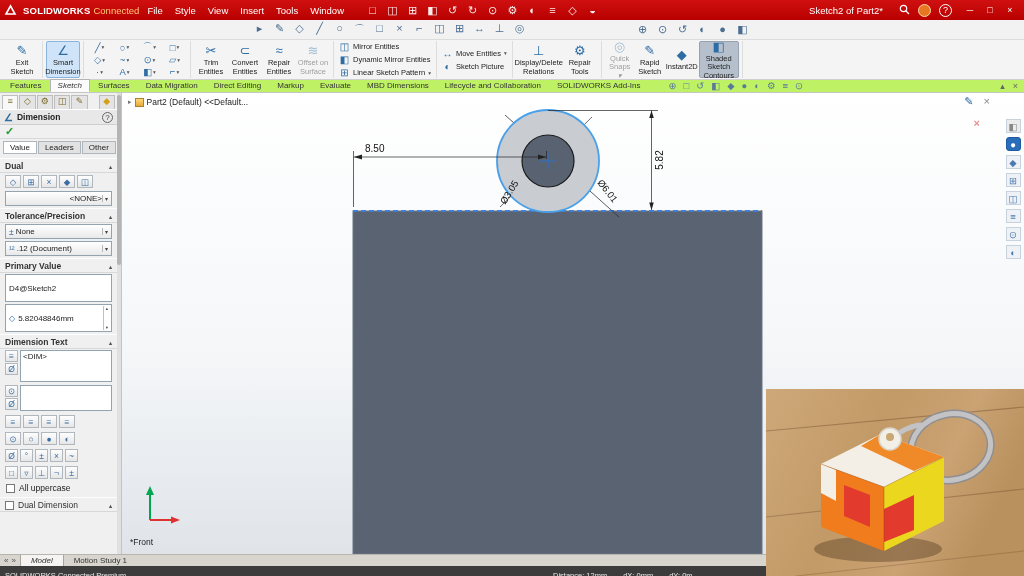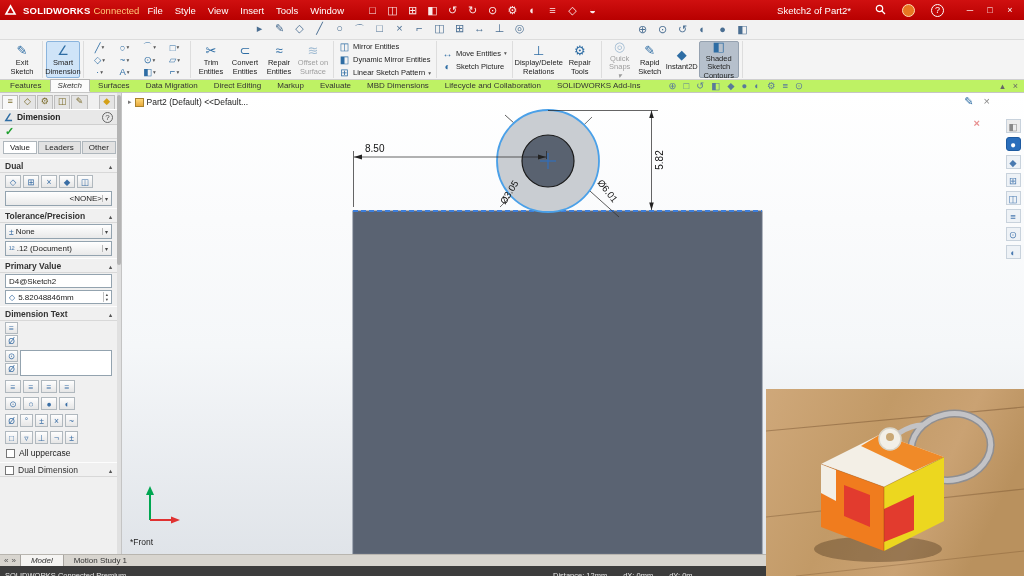--- a/index.html
+++ b/index.html
@@ -14,21 +14,21 @@
     height: 20px; background: linear-gradient(#d01010,#b80000); color: #fff;
     display: flex; align-items: center; padding: 0 4px; font-size: 9.5px; gap: 2px;
   }
   .tb-logo { display:flex; align-items:center; gap:3px; margin-right:4px; }
   .tb-brand b { font-weight: bold; letter-spacing: .2px; }
   .tb-brand .suffix { color:#ffc87a; margin-left:3px; }
   .menu-row { display:flex; }
   .menu-row span { padding: 2px 6px; cursor: default; }
   .tb-icons { display:flex; gap:7px; margin-left:14px; font-size:11px; color:rgba(255,255,255,.92); }
   .tb-icons span { width:13px; text-align:center; }
-  .tb-right { margin-left:auto; display:flex; align-items:center; gap:16px; }
+  .tb-right { margin-left:auto; display:flex; align-items:center; gap:8px; }
   .doc-title { font-size:9.5px; margin-right:8px; }
   .avatar { width:13px; height:13px; border-radius:50%; background:#e87722; border:1px solid #ffd9b0; }
   .help-q { width:13px; height:13px; border:1px solid #fff; border-radius:50%; font-size:9px;
             display:flex; align-items:center; justify-content:center; }
   .winbtns { display:flex; }
   .winbtns span { width:20px; text-align:center; font-size:9px; padding:2px 0; }
   
   .toolbar2 {
     height: 20px; background:#f2f2f2; border-bottom:1px solid #dcdcdc;
     display:flex; align-items:center; font-size:11px; color:#4a6e92;
@@ -93,21 +93,21 @@
   .sec .chev { margin-left:auto; font-size:6px; color:#555; }
   .icon-row { display:flex; gap:2px; padding:2px 5px; }
   .ibtn { width:16px; height:13px; border:1px solid #b0b8be; background:linear-gradient(#fefefe,#e6e6e6);
           display:flex; align-items:center; justify-content:center; font-size:8.5px; color:#3a6ea5; }
   .dropdown { margin:1px 5px 2px; height:15px; border:1px solid #93a3af; background:linear-gradient(#fff,#e9e9e9);
               display:flex; align-items:center; padding:0 3px; font-size:8px; color:#222; }
   .dropdown .dval { flex:1; text-align:right; }
   .dropdown .dval.left { text-align:left; }
   .dropdown .caret { font-size:6px; color:#444; border-left:1px solid #b8b8b8; padding-left:2px; }
   .dropdown .dico { color:#3a6ea5; margin-right:2px; font-size:8.5px; }
-  .fld { margin:1px 5px 2px; height:14px; border:1px solid #93a3af; background:#fff;
+  .fld { margin:1px 5px 2px; height:28px; border:1px solid #93a3af; background:#fff;
          display:flex; align-items:center; padding:0 3px; font-size:8px; }
   .fld.spin { position:relative; padding-right:9px; }
   .fld .fico { color:#3a6ea5; margin-right:3px; }
   .spinner { position:absolute; right:1px; top:1px; bottom:1px; width:7px; display:flex;
              flex-direction:column; justify-content:space-between; font-size:4.5px; color:#444; text-align:center;
              border-left:1px solid #c0c0c0; }
   .dimtext-row { display:flex; gap:2px; padding:1px 5px 2px; }
   .dt-icons { display:flex; flex-direction:column; gap:1px; }
   .dt-box { flex:1; height:32px; border:1px solid #93a3af; background:#fff; font-size:8px; padding:1px 2px; }
   .dt-box.small { height:26px; }
@@ -474,20 +474,21 @@
 
       <div class="sec">
         <span>Dimension Text</span>
           <span class="chev">▴</span>
       </div>
       <div class="dimtext-row">
         <div class="dt-icons">
             <span class="ibtn" style="width:13px;height:12px">≡</span>
             <span class="ibtn" style="width:13px;height:12px">Ø</span>
           </div>
+        <div class="dt-box">&lt;DIM&gt;</div>
       </div>
       <div class="dimtext-row">
         <div class="dt-icons">
             <span class="ibtn" style="width:13px;height:12px">⊙</span>
             <span class="ibtn" style="width:13px;height:12px">Ø</span>
           </div>
         <div class="dt-box small"></div>
       </div>
       <div class="icon-row">
           <span class="ibtn">≡</span>

